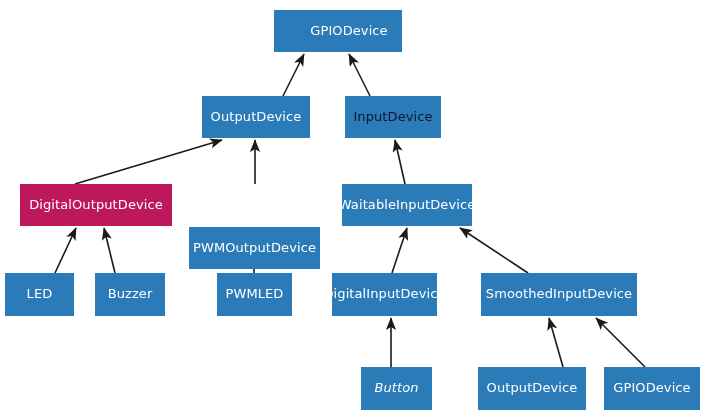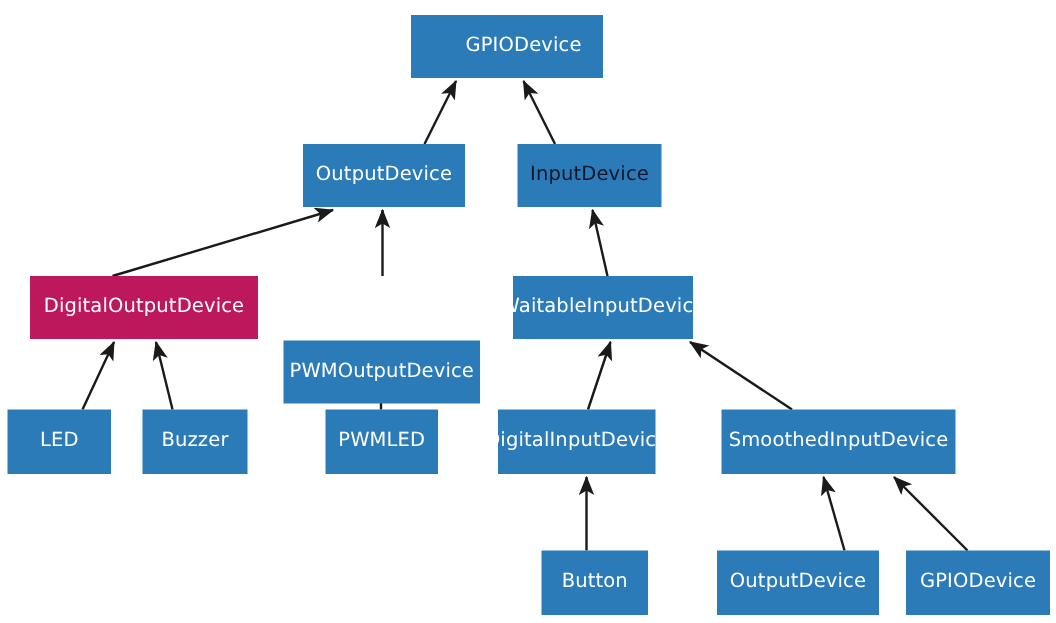--- a/index.html
+++ b/index.html
@@ -76,39 +76,39 @@
       </div>
       <div class="node" style="left: 345px; top: 96px; width: 96px; height: 42px; background: rgb(43, 123, 185); color: #0f172a;">
         <span>InputDevice</span>
       </div>
       <div class="node" style="left: 20px; top: 184px; width: 152px; height: 42px; background: #be185d; color: rgb(255, 255, 255);">
         <span>DigitalOutputDevice</span>
       </div>
       <div class="node" style="left: 189px; top: 184px; width: 131px; height: 42px; background: rgb(43, 123, 185); color: rgb(255, 255, 255); margin-top: 43px;">
         <span>PWMOutputDevice</span>
       </div>
-      <div class="node" style="left: 342px; top: 184px; width: 120px; height: 42px; background: rgb(43, 123, 185); color: rgb(255, 255, 255);">
+      <div class="node" style="left: 342px; top: 184px; width: 130px; height: 42px; background: rgb(43, 123, 185); color: rgb(255, 255, 255);">
         <span>WaitableInputDevice</span>
       </div>
       <div class="node" style="left: 5px; top: 273px; width: 69px; height: 43px; background: rgb(43, 123, 185); color: rgb(255, 255, 255);">
         <span>LED</span>
       </div>
       <div class="node" style="left: 95px; top: 273px; width: 70px; height: 43px; background: rgb(43, 123, 185); color: rgb(255, 255, 255);">
         <span>Buzzer</span>
       </div>
       <div class="node" style="left: 217px; top: 273px; width: 75px; height: 43px; background: rgb(43, 123, 185); color: rgb(255, 255, 255);">
         <span>PWMLED</span>
       </div>
       <div class="node" style="left: 332px; top: 273px; width: 105px; height: 43px; background: rgb(43, 123, 185); color: rgb(255, 255, 255);">
         <span>DigitalInputDevice</span>
       </div>
       <div class="node" style="left: 481px; top: 273px; width: 156px; height: 43px; background: rgb(43, 123, 185); color: rgb(255, 255, 255);">
         <span>SmoothedInputDevice</span>
       </div>
-      <div class="node" style="left: 361px; top: 367px; width: 71px; height: 43px; background: rgb(43, 123, 185); color: rgb(255, 255, 255);">
+      <div class="node" style="left: 361px; top: 367px; width: 71px; height: 43px; background: rgb(43, 123, 185); color: rgb(255, 255, 255); font-style: italic;">
         <span>Button</span>
       </div>
       <div class="node" style="left: 478px; top: 367px; width: 108px; height: 43px; background: rgb(43, 123, 185); color: rgb(255, 255, 255);">
         <span>OutputDevice</span>
       </div>
       <div class="node" style="left: 604px; top: 367px; width: 96px; height: 43px; background: rgb(43, 123, 185); color: rgb(255, 255, 255);">
         <span>GPIODevice</span>
       </div>
     </div>
 

